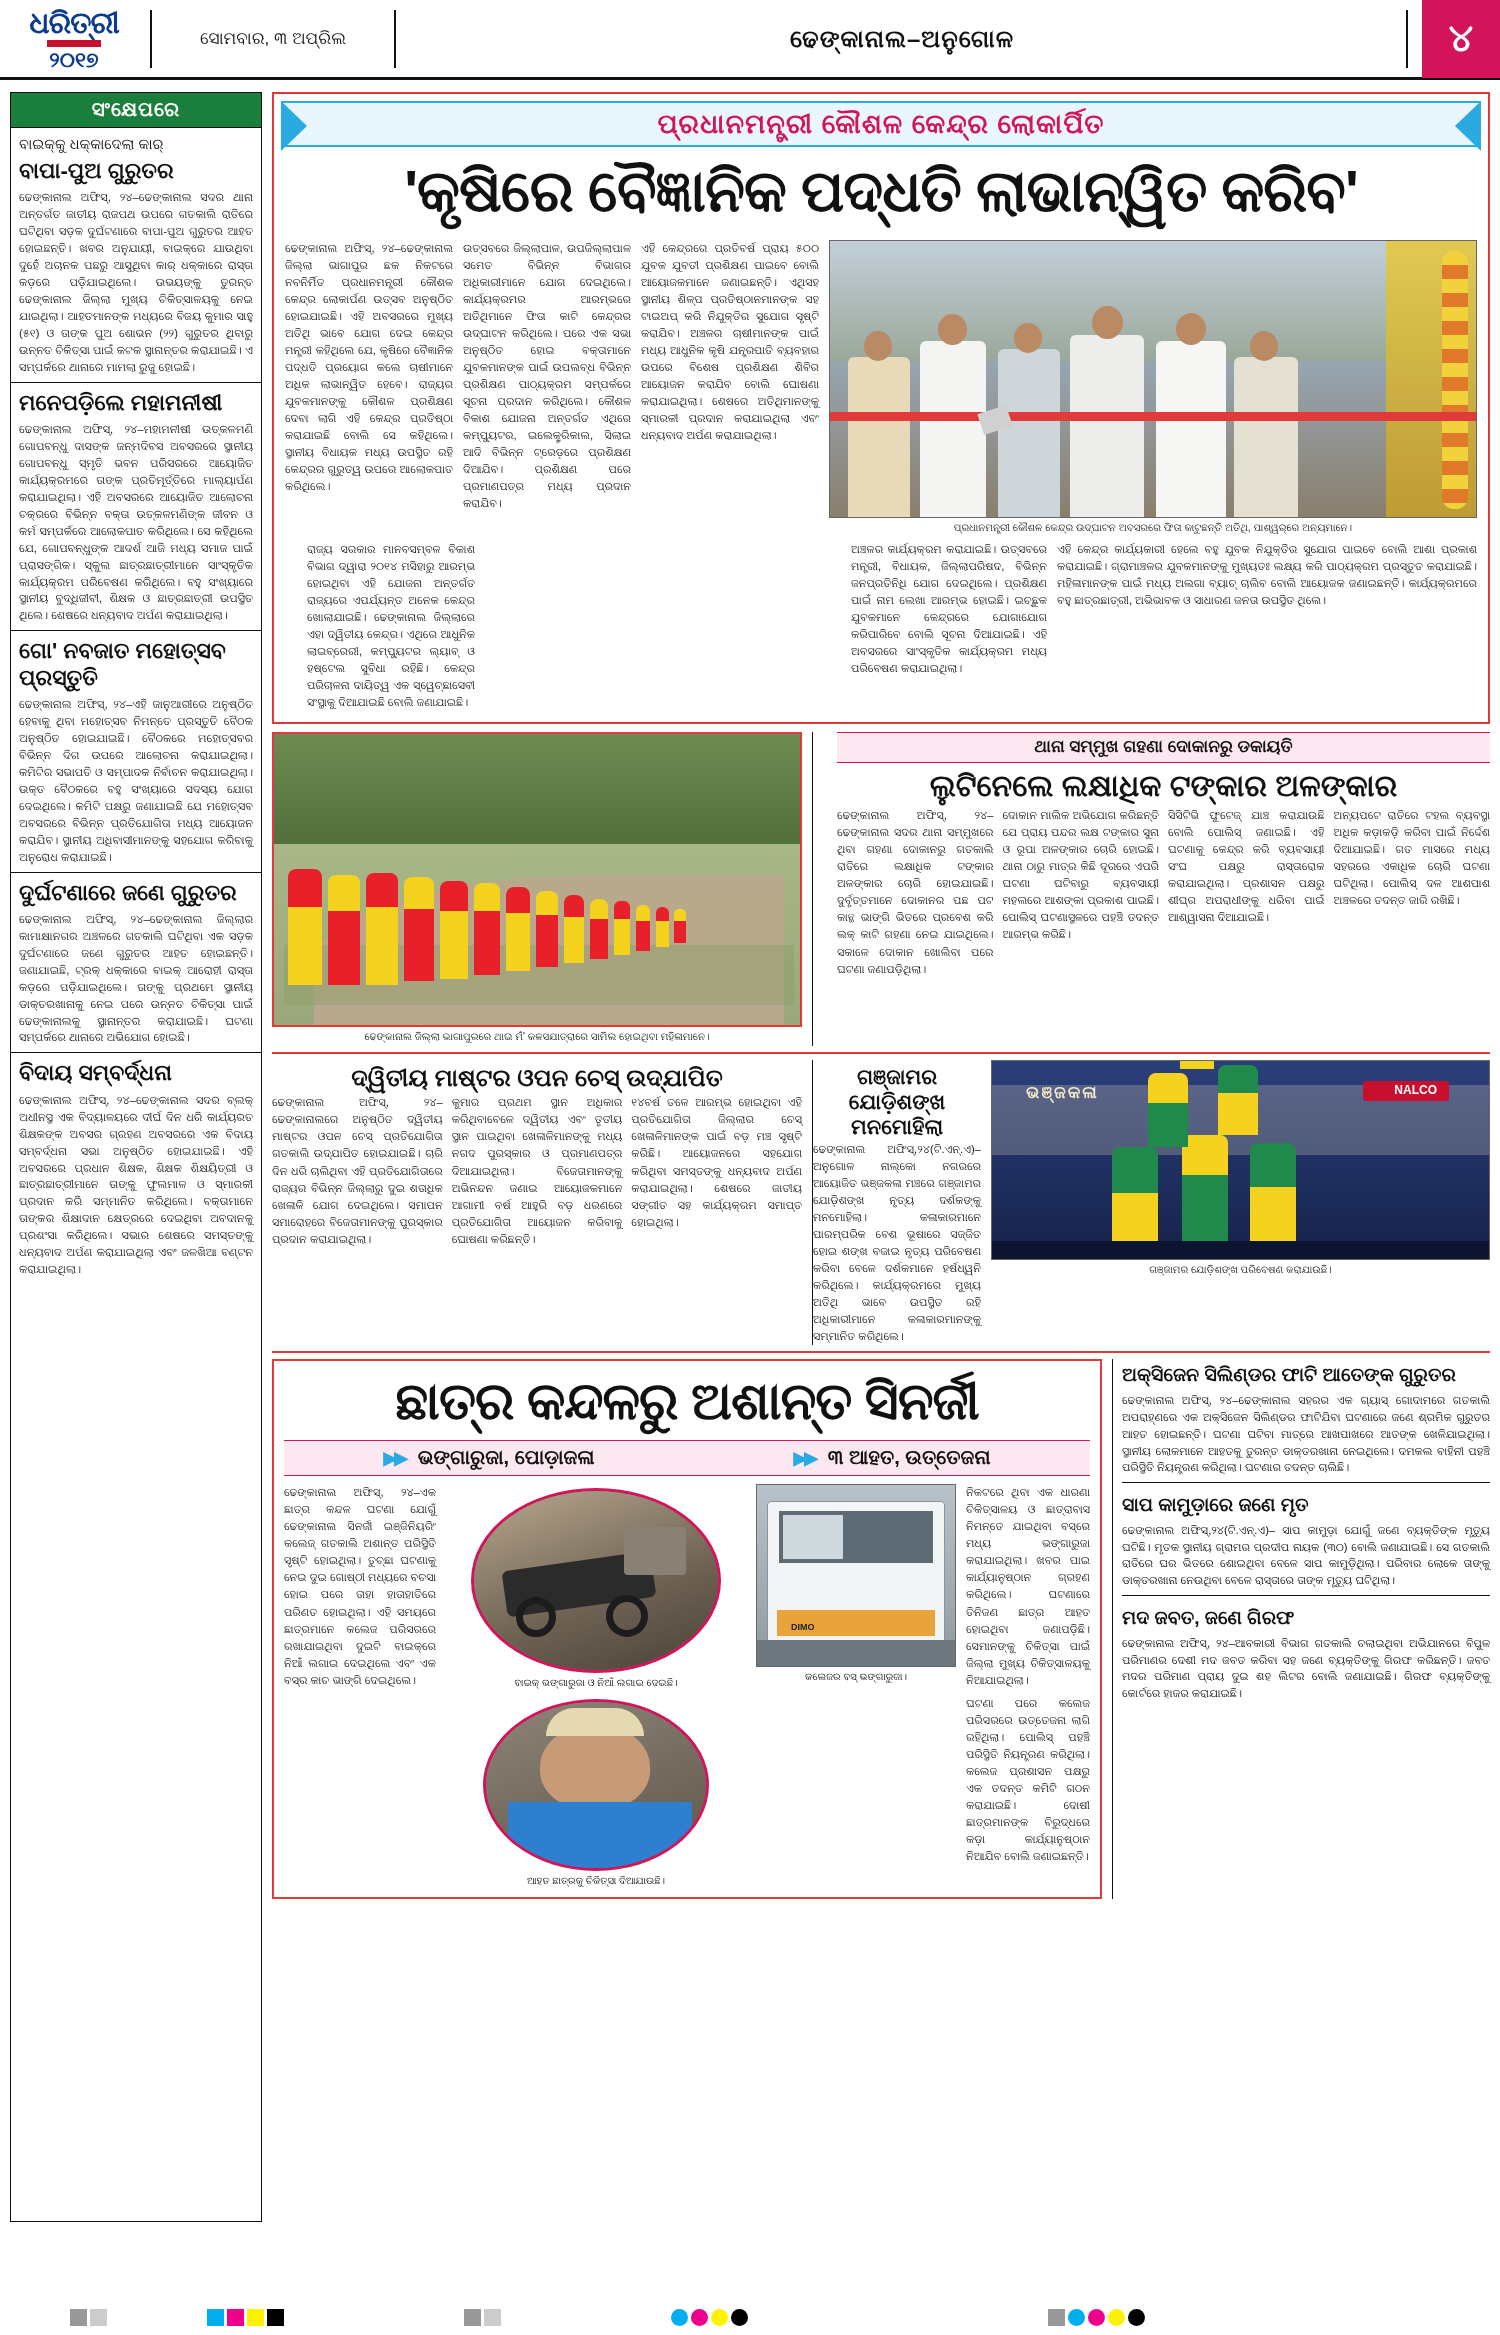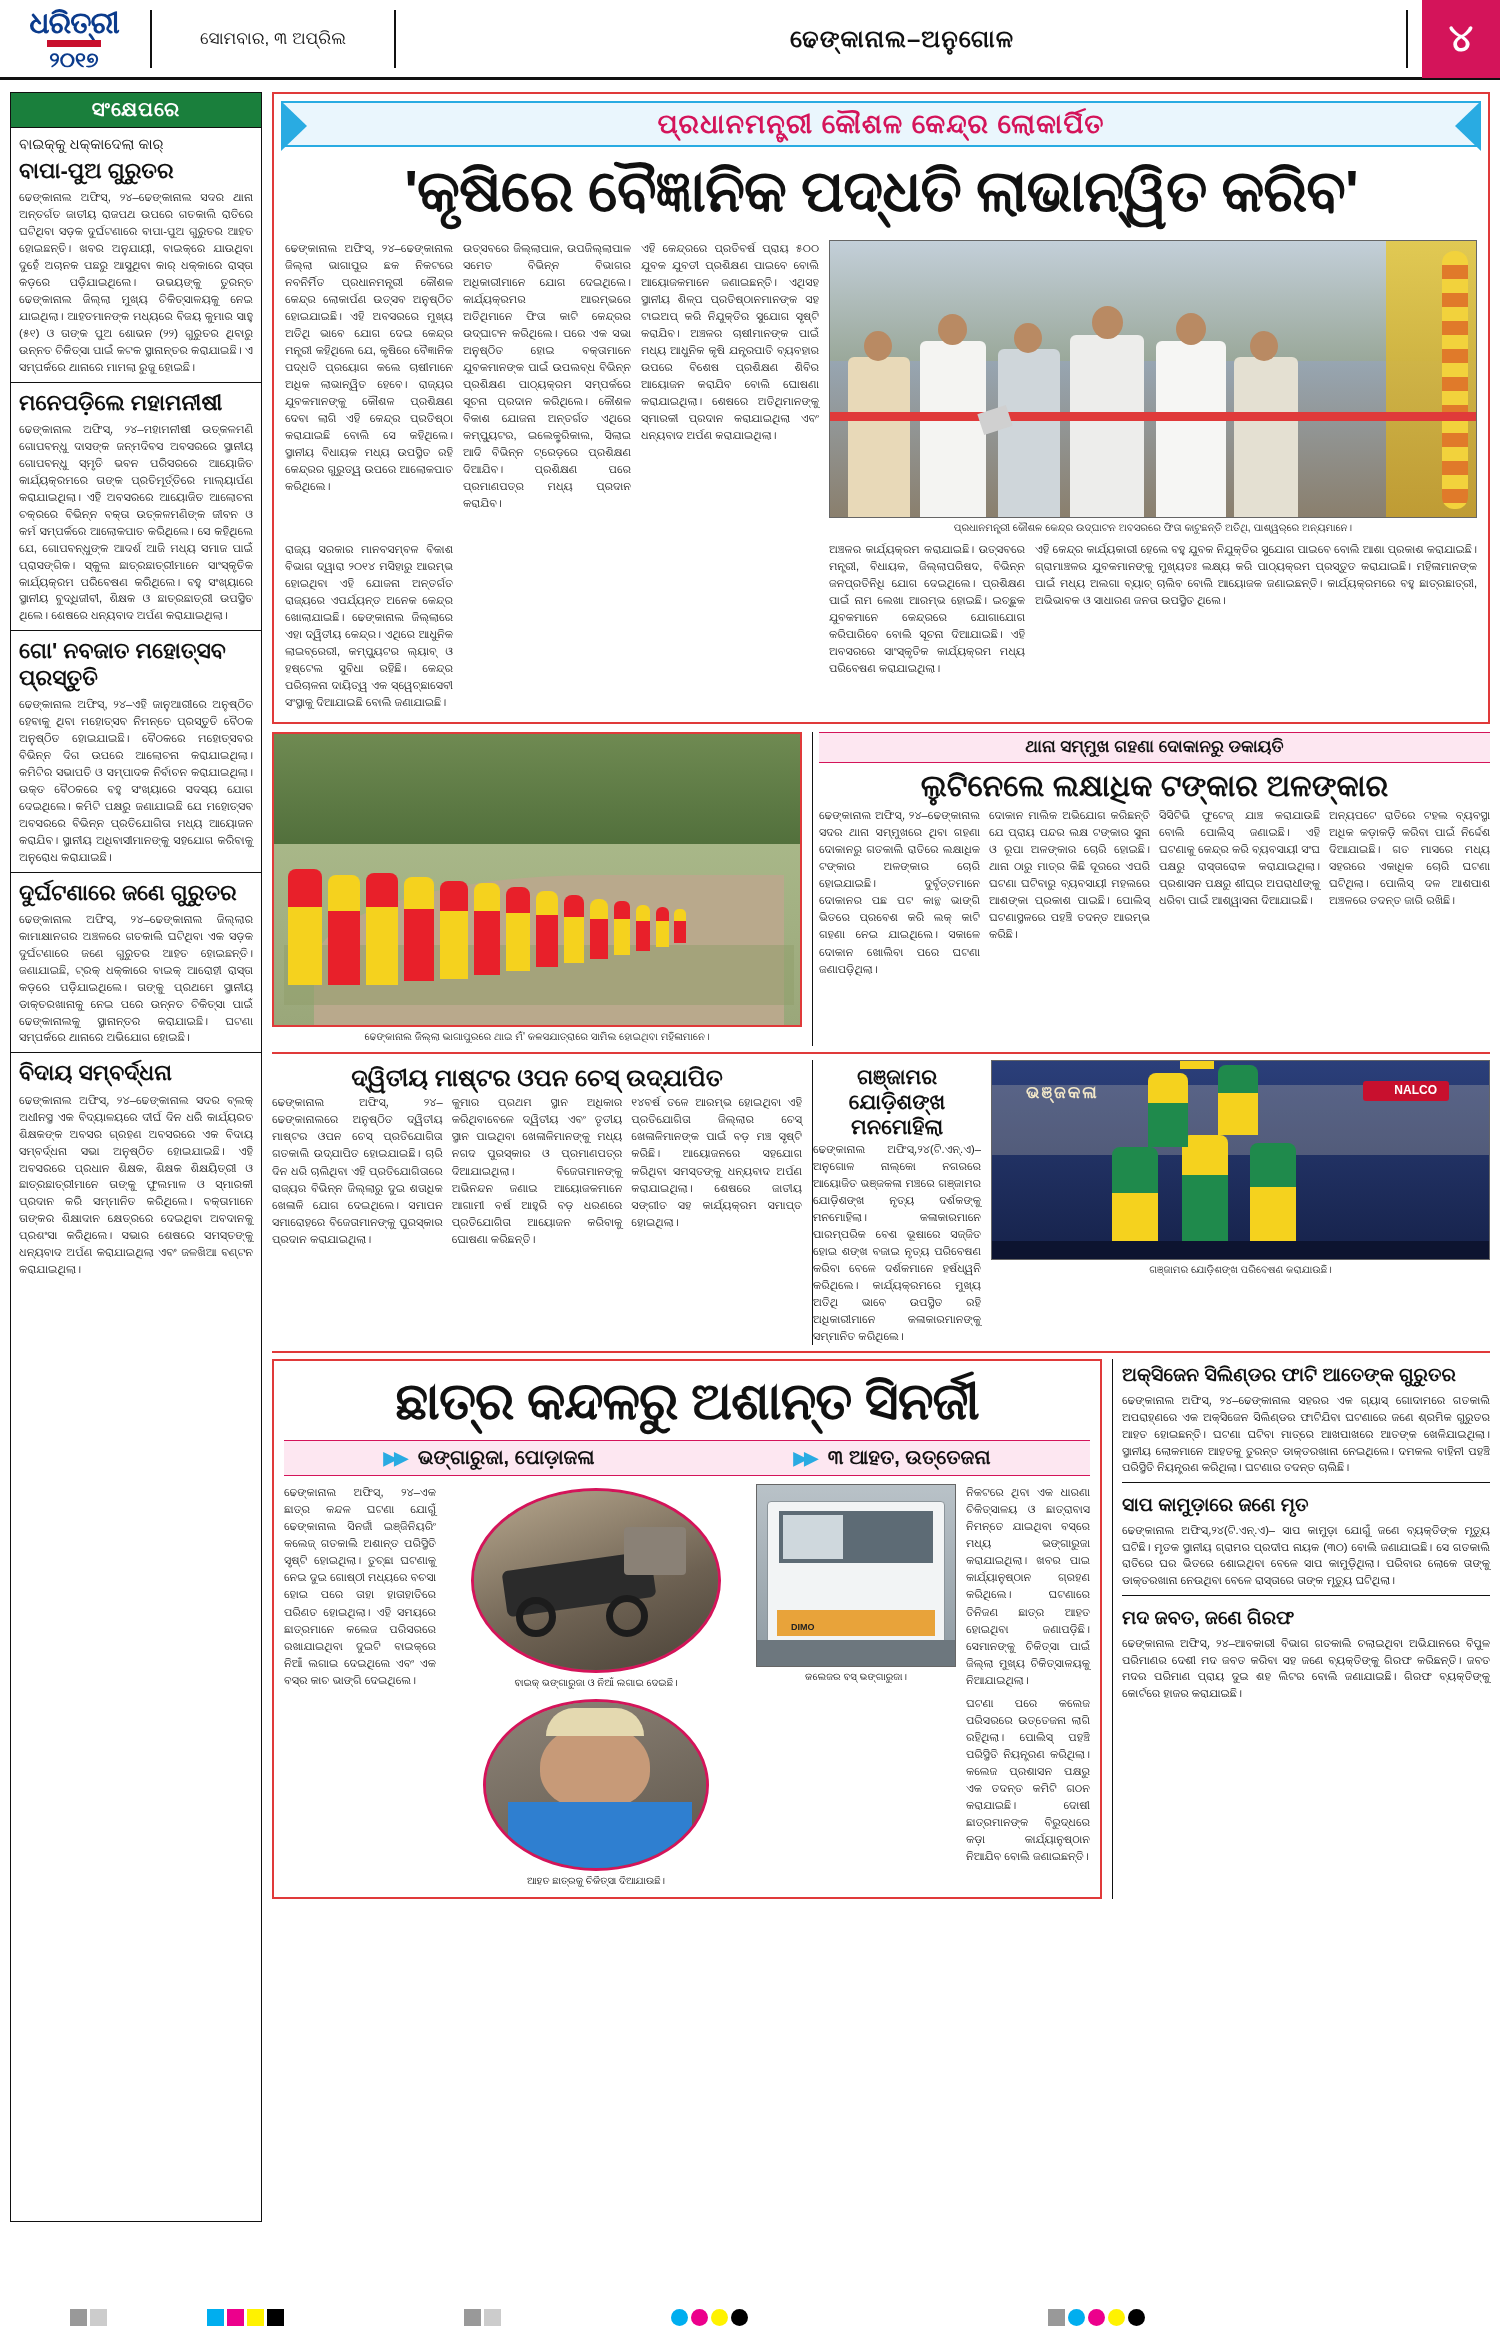--- a/index.html
+++ b/index.html
@@ -218,21 +218,21 @@
             <div class="ph-head" style="left:346px;bottom:172px;width:30px;height:32px;"></div>
             <div class="ph-fig" style="left:404px;width:64px;height:160px;background:#e4e0d2;"></div>
             <div class="ph-head" style="left:420px;bottom:156px;width:28px;height:30px;"></div>
             <div class="ph-ribbon" style="left:0;right:0;bottom:96px;"></div>
             <div style="position:absolute;left:150px;bottom:86px;width:30px;height:22px;background:#d0d0d0;transform:rotate(-18deg);"></div>
           </div>
           <div class="cap">ପ୍ରଧାନମନ୍ତ୍ରୀ କୌଶଳ କେନ୍ଦ୍ର ଉଦ୍‌ଘାଟନ ଅବସରରେ ଫିତା କାଟୁଛନ୍ତି ଅତିଥି, ପାଶ୍ୱର୍‌ରେ ଅନ୍ୟମାନେ।</div>
         </div>
       </div>
 
-      <div class="cols" style="padding-top:0;">
+      <div class="cols" style="padding-top:0;margin-left:22px;">
         <div class="col" style="width:168px;">ରାଜ୍ୟ ସରକାର ମାନବସମ୍ବଳ ବିକାଶ ବିଭାଗ ଦ୍ୱାରା ୨୦୧୪ ମସିହାରୁ ଆରମ୍ଭ ହୋଇଥିବା ଏହି ଯୋଜନା ଅନ୍ତର୍ଗତ ରାଜ୍ୟରେ ଏପର୍ଯ୍ୟନ୍ତ ଅନେକ କେନ୍ଦ୍ର ଖୋଲାଯାଇଛି। ଢେଙ୍କାନାଲ ଜିଲ୍ଲାରେ ଏହା ଦ୍ୱିତୀୟ କେନ୍ଦ୍ର। ଏଥିରେ ଆଧୁନିକ ଲାଇବ୍ରେରୀ, କମ୍ପ୍ୟୁଟର ଲ୍ୟାବ୍‌ ଓ ହଷ୍ଟେଲ ସୁବିଧା ରହିଛି। କେନ୍ଦ୍ର ପରିଚାଳନା ଦାୟିତ୍ୱ ଏକ ସ୍ୱେଚ୍ଛାସେବୀ ସଂସ୍ଥାକୁ ଦିଆଯାଇଛି ବୋଲି ଜଣାଯାଇଛି।</div>
         <div class="col" style="width:168px;">&nbsp;</div>
         <div class="col" style="width:178px;">&nbsp;</div>
         <div class="col" style="width:196px;">ଅଞ୍ଚଳର କାର୍ଯ୍ୟକ୍ରମ କରାଯାଇଛି। ଉତ୍ସବରେ ମନ୍ତ୍ରୀ, ବିଧାୟକ, ଜିଲ୍ଲାପରିଷଦ, ବିଭିନ୍ନ ଜନପ୍ରତିନିଧି ଯୋଗ ଦେଇଥିଲେ। ପ୍ରଶିକ୍ଷଣ ପାଇଁ ନାମ ଲେଖା ଆରମ୍ଭ ହୋଇଛି। ଇଚ୍ଛୁକ ଯୁବକମାନେ କେନ୍ଦ୍ରରେ ଯୋଗାଯୋଗ କରିପାରିବେ ବୋଲି ସୂଚନା ଦିଆଯାଇଛି। ଏହି ଅବସରରେ ସାଂସ୍କୃତିକ କାର୍ଯ୍ୟକ୍ରମ ମଧ୍ୟ ପରିବେଷଣ କରାଯାଇଥିଲା।</div>
         <div class="col" style="flex:1;">ଏହି କେନ୍ଦ୍ର କାର୍ଯ୍ୟକାରୀ ହେଲେ ବହୁ ଯୁବକ ନିଯୁକ୍ତିର ସୁଯୋଗ ପାଇବେ ବୋଲି ଆଶା ପ୍ରକାଶ କରାଯାଇଛି। ଗ୍ରାମାଞ୍ଚଳର ଯୁବକମାନଙ୍କୁ ମୁଖ୍ୟତଃ ଲକ୍ଷ୍ୟ କରି ପାଠ୍ୟକ୍ରମ ପ୍ରସ୍ତୁତ କରାଯାଇଛି। ମହିଳାମାନଙ୍କ ପାଇଁ ମଧ୍ୟ ଅଲଗା ବ୍ୟାଚ୍‌ ଚାଲିବ ବୋଲି ଆୟୋଜକ ଜଣାଇଛନ୍ତି। କାର୍ଯ୍ୟକ୍ରମରେ ବହୁ ଛାତ୍ରଛାତ୍ରୀ, ଅଭିଭାବକ ଓ ସାଧାରଣ ଜନତା ଉପସ୍ଥିତ ଥିଲେ।</div>
       </div>
     </div>
 
     <div style="display:flex; gap:10px; margin-top:8px;">
       <div style="width:530px;">
@@ -254,21 +254,21 @@
             <div style="position:absolute;left:302px;bottom:26px;width:18px;height:60px;background:linear-gradient(180deg,#f5d21e 0 20px,#e8202a 20px 60px);border-radius:8px 8px 0 0;"></div>
             <div style="position:absolute;left:326px;bottom:30px;width:16px;height:54px;background:linear-gradient(180deg,#e8202a 0 18px,#f5d21e 18px 54px);border-radius:6px 6px 0 0;"></div>
             <div style="position:absolute;left:348px;bottom:34px;width:14px;height:46px;background:linear-gradient(180deg,#f5d21e 0 16px,#e8202a 16px 46px);border-radius:6px 6px 0 0;"></div>
             <div style="position:absolute;left:368px;bottom:38px;width:13px;height:40px;background:linear-gradient(180deg,#e8202a 0 14px,#f5d21e 14px 40px);border-radius:6px 6px 0 0;"></div>
             <div style="position:absolute;left:386px;bottom:42px;width:12px;height:34px;background:linear-gradient(180deg,#f5d21e 0 12px,#e8202a 12px 34px);border-radius:5px 5px 0 0;"></div>
           </div>
         </div>
         <div class="cap">ଢେଙ୍କାନାଲ ଜିଲ୍ଲା ଭାଗାପୁରରେ ଥାଇ ମଁ' କଳସଯାତ୍ରାରେ ସାମିଲ ହୋଇଥିବା ମହିଳାମାନେ।</div>
       </div>
 
-      <div style="flex:1; border-left:1.5px solid #111; padding-left:6px;">
+      <div style="flex:1; border-left:1.5px solid #111; padding-left:24px;">
         <div class="pink-bar">ଥାନା ସମ୍ମୁଖ ଗହଣା ଦୋକାନରୁ ଡକାୟତି</div>
         <div class="sec-title">ଲୁଟିନେଲେ ଲକ୍ଷାଧିକ ଟଙ୍କାର ଅଳଙ୍କାର</div>
         <div style="display:flex; gap:9px;">
           <div class="col" style="flex:1;">ଢେଙ୍କାନାଲ ଅଫିସ୍‌, ୨୪–ଢେଙ୍କାନାଲ ସଦର ଥାନା ସମ୍ମୁଖରେ ଥିବା ଗହଣା ଦୋକାନରୁ ଗତକାଲି ରାତିରେ ଲକ୍ଷାଧିକ ଟଙ୍କାର ଅଳଙ୍କାର ଚୋରି ହୋଇଯାଇଛି। ଦୁର୍ବୃତ୍ତମାନେ ଦୋକାନର ପଛ ପଟ କାନ୍ଥ ଭାଙ୍ଗି ଭିତରେ ପ୍ରବେଶ କରି ଲକ୍‌ କାଟି ଗହଣା ନେଇ ଯାଇଥିଲେ। ସକାଳେ ଦୋକାନ ଖୋଲିବା ପରେ ଘଟଣା ଜଣାପଡ଼ିଥିଲା।</div>
           <div class="col" style="flex:1;">ଦୋକାନ ମାଲିକ ଅଭିଯୋଗ କରିଛନ୍ତି ଯେ ପ୍ରାୟ ପନ୍ଦର ଲକ୍ଷ ଟଙ୍କାର ସୁନା ଓ ରୂପା ଅଳଙ୍କାର ଚୋରି ହୋଇଛି। ଥାନା ଠାରୁ ମାତ୍ର କିଛି ଦୂରରେ ଏପରି ଘଟଣା ଘଟିବାରୁ ବ୍ୟବସାୟୀ ମହଲରେ ଆଶଙ୍କା ପ୍ରକାଶ ପାଇଛି। ପୋଲିସ୍‌ ଘଟଣାସ୍ଥଳରେ ପହଞ୍ଚି ତଦନ୍ତ ଆରମ୍ଭ କରିଛି।</div>
           <div class="col" style="flex:1;">ସିସିଟିଭି ଫୁଟେଜ୍‌ ଯାଞ୍ଚ କରାଯାଉଛି ବୋଲି ପୋଲିସ୍‌ ଜଣାଇଛି। ଏହି ଘଟଣାକୁ କେନ୍ଦ୍ର କରି ବ୍ୟବସାୟୀ ସଂଘ ପକ୍ଷରୁ ରାସ୍ତାରୋକ କରାଯାଇଥିଲା। ପ୍ରଶାସନ ପକ୍ଷରୁ ଶୀଘ୍ର ଅପରାଧୀଙ୍କୁ ଧରିବା ପାଇଁ ଆଶ୍ୱାସନା ଦିଆଯାଇଛି।</div>
           <div class="col" style="flex:1;">ଅନ୍ୟପଟେ ରାତିରେ ଟହଲ ବ୍ୟବସ୍ଥା ଅଧିକ କଡ଼ାକଡ଼ି କରିବା ପାଇଁ ନିର୍ଦ୍ଦେଶ ଦିଆଯାଇଛି। ଗତ ମାସରେ ମଧ୍ୟ ସହରରେ ଏକାଧିକ ଚୋରି ଘଟଣା ଘଟିଥିଲା। ପୋଲିସ୍‌ ଦଳ ଆଶପାଶ ଅଞ୍ଚଳରେ ତଦନ୍ତ ଜାରି ରଖିଛି।</div>
         </div>
       </div>
     </div>

